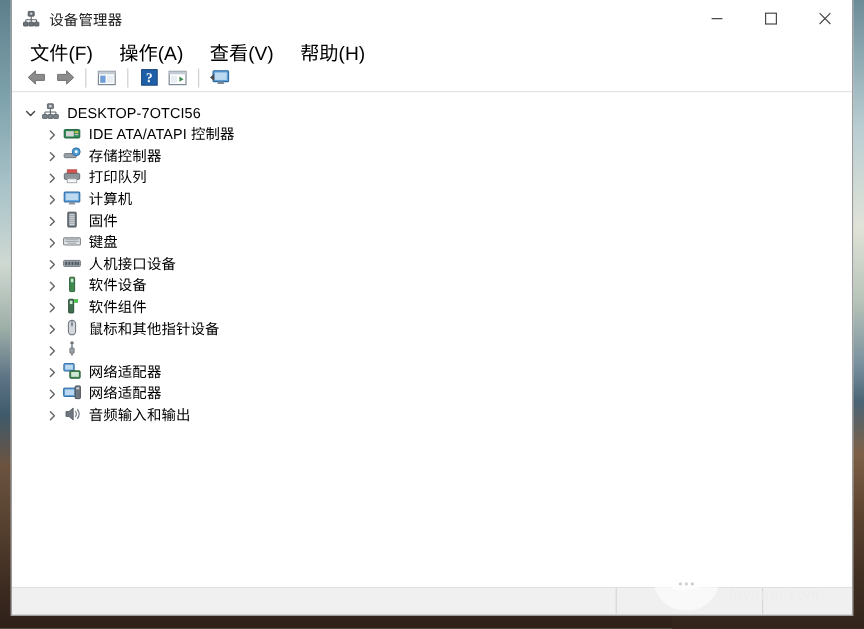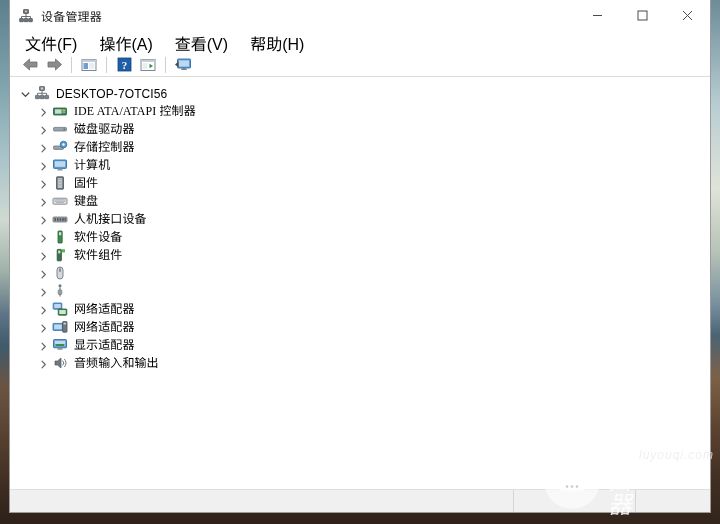--- a/index.html
+++ b/index.html
@@ -165,21 +165,21 @@
   }
   .tree { padding-left: 0; }
   .node {
     display: flex;
     align-items: flex-end;
     height: 18px;
     cursor: default;
     white-space: nowrap;
   }
   .node.root { padding-left: 8px; }
-  .node.child { padding-left: 26px; font-family: Liberation Serif, serif; }
+  .node.child { padding-left: 26px; }
   .chev {
     width: 14px;
     height: 14px;
     display: flex;
     align-items: center;
     justify-content: center;
     flex: 0 0 14px;
   }
   .node-icon {
     width: 16px;
@@ -234,20 +234,21 @@
     height: 56px;
     border-radius: 50%;
     background: rgba(255,255,255,0.66);
     display: flex;
     align-items: center;
     justify-content: center;
     flex: 0 0 56px;
   }
   .wm-text {
     display: flex;
+    flex-direction: column;
     justify-content: center;
     line-height: 1;
     font-style: italic;
   }
   .wm-cn {
     font-size: 24px;
     color: rgba(255,255,255,0.92);
     letter-spacing: 2px;
     font-weight: 500;
   }
@@ -389,51 +390,52 @@
             <rect x="3" y="6.3" width="6.5" height="4.4" fill="#d6d6d6"></rect>
             <rect x="10.3" y="6.5" width="3" height="1.2" fill="#f2d24b"></rect>
             <rect x="10.3" y="8.5" width="3" height="1.2" fill="#bdbdbd"></rect>
           </svg>
         </span>
         <span class="node-label">IDE ATA/ATAPI 控制器</span>
       </div>
 
 
 
-      <div class="node child">
-        <span class="chev">
-          <svg width="9" height="9" viewBox="0 0 9 9">
-              <path d="M3 1.2 L6.3 4.5 L3 7.8" fill="none" stroke="#666" stroke-width="1.2" stroke-linecap="round" stroke-linejoin="round"></path>
-            </svg>
-        </span>
-        <span class="node-icon">
-          <svg width="16" height="16" viewBox="0 0 16 16">
-            <rect x="1.5" y="6.4" width="13" height="3.6" rx="0.9" fill="#9aa2a9" stroke="#6f7780" stroke-width="0.8"></rect>
-            <circle cx="12.2" cy="8.2" r="0.7" fill="#4c5359"></circle>
-          </svg>
-        </span>
-        <span class="node-label">磁盘驱动器</span>
-      </div>
 
       <div class="node child">
         <span class="chev">
           <svg width="9" height="9" viewBox="0 0 9 9">
               <path d="M3 1.2 L6.3 4.5 L3 7.8" fill="none" stroke="#666" stroke-width="1.2" stroke-linecap="round" stroke-linejoin="round"></path>
             </svg>
         </span>
         <span class="node-icon">
           <svg width="16" height="16" viewBox="0 0 16 16">
             <rect x="1.5" y="7" width="10" height="3.4" rx="0.8" fill="#9aa2a9" stroke="#6f7780" stroke-width="0.8"></rect>
             <circle cx="11.5" cy="5.5" r="3.3" fill="#4f9ed4" stroke="#2f6ba3" stroke-width="0.8"></circle>
             <circle cx="11.5" cy="5.5" r="1.2" fill="#ffffff"></circle>
           </svg>
         </span>
         <span class="node-label">存储控制器</span>
       </div>
 
+      <div class="node child">
+        <span class="chev">
+          <svg width="9" height="9" viewBox="0 0 9 9">
+              <path d="M3 1.2 L6.3 4.5 L3 7.8" fill="none" stroke="#666" stroke-width="1.2" stroke-linecap="round" stroke-linejoin="round"></path>
+            </svg>
+        </span>
+        <span class="node-icon">
+          <svg width="16" height="16" viewBox="0 0 16 16">
+            <rect x="4" y="2.5" width="8" height="3" fill="#d9534f" stroke="#a33e3b" stroke-width="0.6"></rect>
+            <rect x="1.6" y="5.5" width="12.8" height="5" rx="1" fill="#8d949b" stroke="#5f666c" stroke-width="0.8"></rect>
+            <rect x="4" y="10" width="8" height="3.3" fill="#f5f5f5" stroke="#9aa0a6" stroke-width="0.7"></rect>
+          </svg>
+        </span>
+        <span class="node-label">打印队列</span>
+      </div>
 
       <div class="node child">
         <span class="chev">
           <svg width="9" height="9" viewBox="0 0 9 9">
               <path d="M3 1.2 L6.3 4.5 L3 7.8" fill="none" stroke="#666" stroke-width="1.2" stroke-linecap="round" stroke-linejoin="round"></path>
             </svg>
         </span>
         <span class="node-icon">
           <svg width="16" height="16" viewBox="0 0 16 16">
             <rect x="1.5" y="3" width="13" height="8.4" rx="0.8" fill="#5f9fd8" stroke="#2f6ba3" stroke-width="0.9"></rect>
@@ -532,20 +534,21 @@
               <path d="M3 1.2 L6.3 4.5 L3 7.8" fill="none" stroke="#666" stroke-width="1.2" stroke-linecap="round" stroke-linejoin="round"></path>
             </svg>
         </span>
         <span class="node-icon">
           <svg width="16" height="16" viewBox="0 0 16 16">
             <rect x="5" y="2" width="6" height="12" rx="3" fill="#d5d9dd" stroke="#6f7780" stroke-width="0.9"></rect>
             <line x1="8" y1="2.6" x2="8" y2="7" stroke="#6f7780" stroke-width="0.8"></line>
             <rect x="7.4" y="4" width="1.2" height="2.4" rx="0.6" fill="#6f7780"></rect>
           </svg>
         </span>
+        <span class="node-label">鼠标和其他指针设备</span>
       </div>
 
       <div class="node child">
         <span class="chev">
           <svg width="9" height="9" viewBox="0 0 9 9">
               <path d="M3 1.2 L6.3 4.5 L3 7.8" fill="none" stroke="#666" stroke-width="1.2" stroke-linecap="round" stroke-linejoin="round"></path>
             </svg>
         </span>
         <span class="node-icon">
           <svg width="16" height="16" viewBox="0 0 16 16">
@@ -583,36 +586,20 @@
           <svg width="16" height="16" viewBox="0 0 16 16">
             <rect x="1" y="4.4" width="10" height="7" rx="0.7" fill="#5f9fd8" stroke="#2f6ba3" stroke-width="0.8"></rect>
             <rect x="2.2" y="5.6" width="7.6" height="4.6" fill="#bcd9f0"></rect>
             <rect x="10.6" y="2.6" width="4.4" height="10.6" rx="0.7" fill="#6f7880" stroke="#4a5157" stroke-width="0.8"></rect>
             <rect x="11.6" y="3.8" width="2.4" height="1.6" fill="#cfd4d8"></rect>
           </svg>
         </span>
         <span class="node-label">网络适配器</span>
       </div>
 
-      <div class="node child">
-        <span class="chev">
-          <svg width="9" height="9" viewBox="0 0 9 9">
-              <path d="M3 1.2 L6.3 4.5 L3 7.8" fill="none" stroke="#666" stroke-width="1.2" stroke-linecap="round" stroke-linejoin="round"></path>
-            </svg>
-        </span>
-        <span class="node-icon">
-          <svg width="16" height="16" viewBox="0 0 16 16">
-            <rect x="1.5" y="2.6" width="13" height="8.2" rx="0.8" fill="#5f9fd8" stroke="#2f6ba3" stroke-width="0.9"></rect>
-            <rect x="2.8" y="3.8" width="10.4" height="5.4" fill="#bcd9f0"></rect>
-            <rect x="3.4" y="7" width="9" height="2.2" fill="#3f8a4f"></rect>
-            <path d="M6 10.8 h4 l0.8 2 h-5.6 z" fill="#8d949b"></path>
-          </svg>
-        </span>
-        <span class="node-label">显示适配器</span>
-      </div>
 
       <div class="node child">
         <span class="chev">
           <svg width="9" height="9" viewBox="0 0 9 9">
               <path d="M3 1.2 L6.3 4.5 L3 7.8" fill="none" stroke="#666" stroke-width="1.2" stroke-linecap="round" stroke-linejoin="round"></path>
             </svg>
         </span>
         <span class="node-icon">
           <svg width="16" height="16" viewBox="0 0 16 16">
             <path d="M3 6 h2.5 L9 3 v10 L5.5 10 H3 Z" fill="#6f7880" stroke="#525a61" stroke-width="0.7" stroke-linejoin="round"></path>

